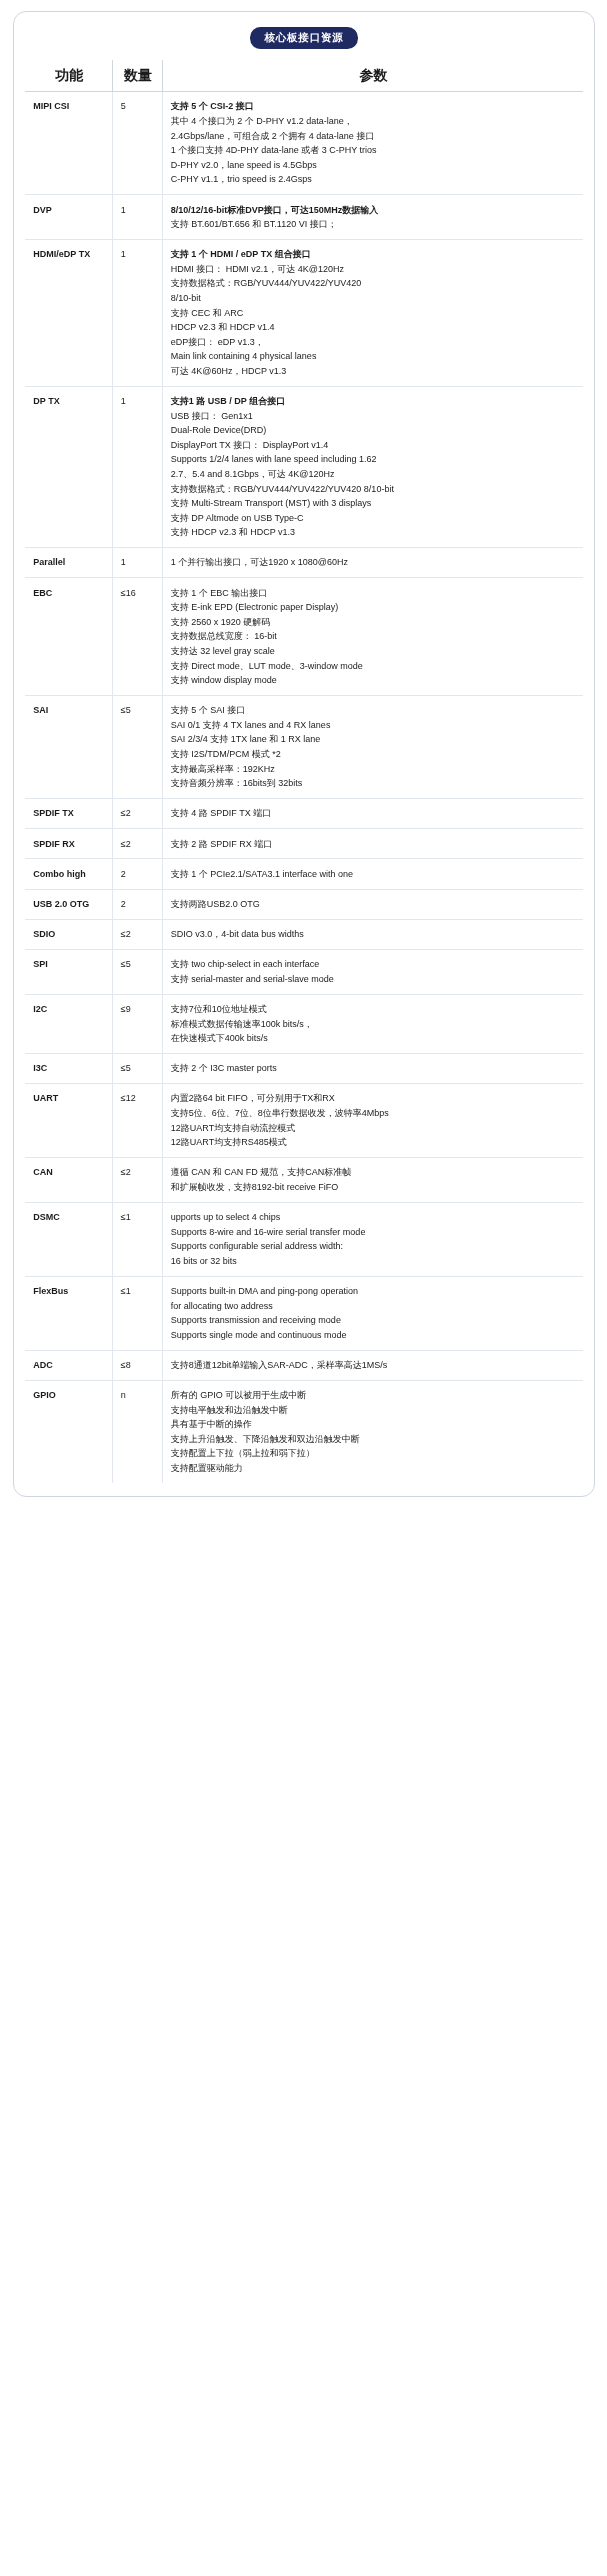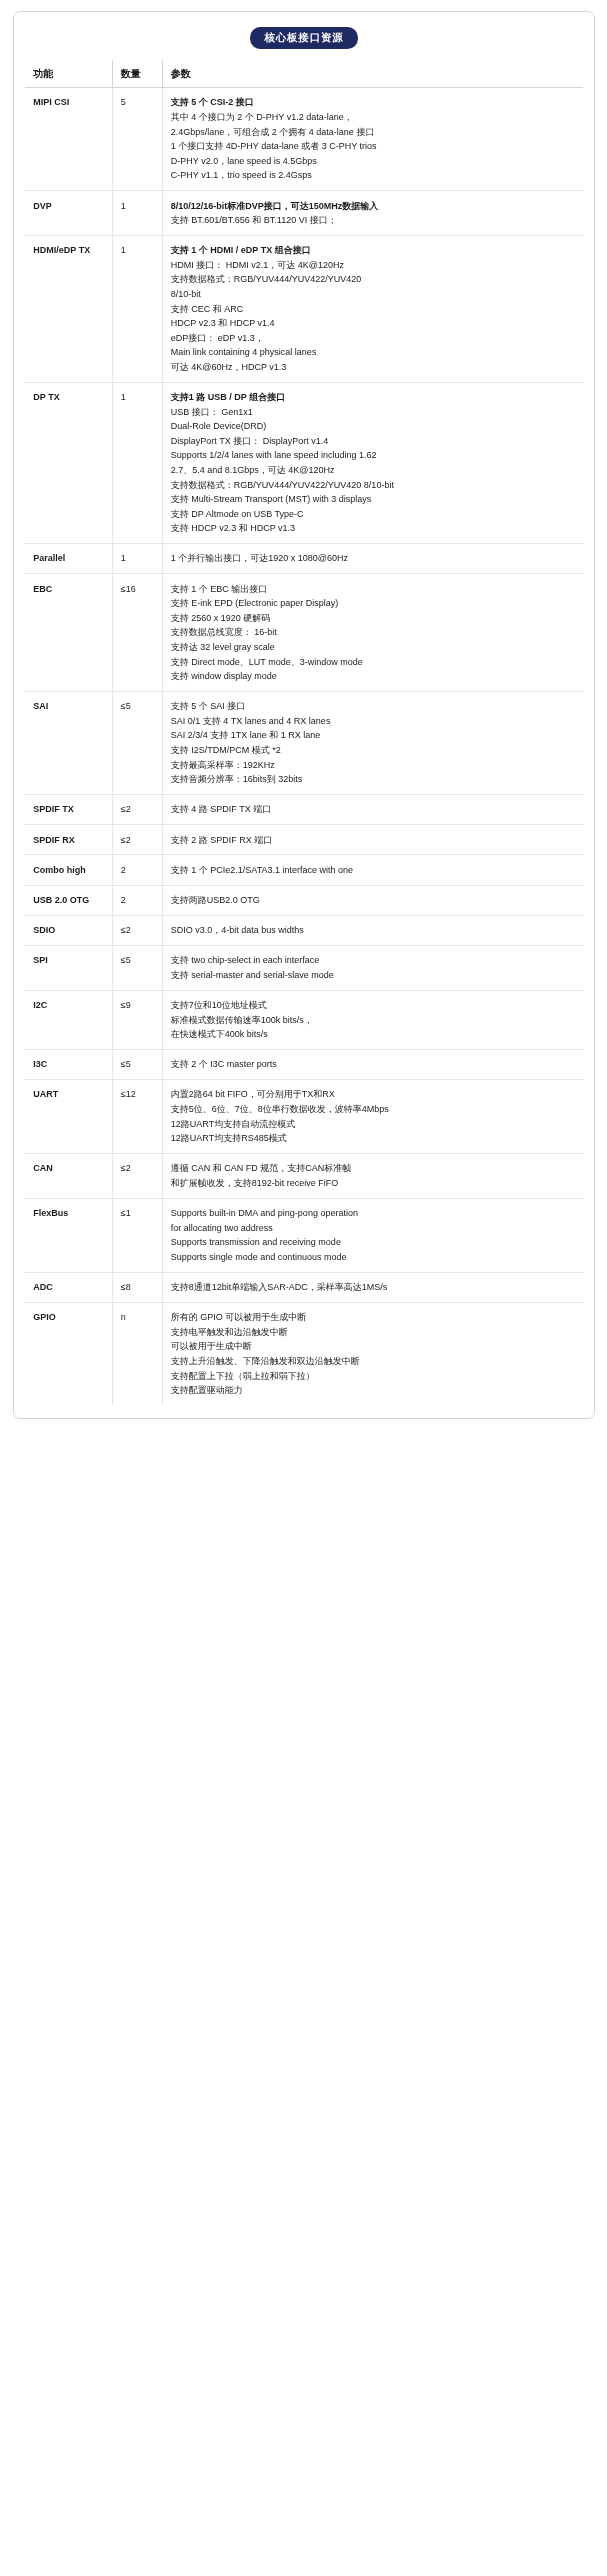--- a/index.html
+++ b/index.html
@@ -13,21 +13,21 @@
     color: #1b1b1b;
   }
   .page {
     width: 608px;
     min-height: 2576px;
     background: #ffffff;
     padding: 11.3px 13px 19.4px 13px;
   }
   .card {
     border: 0.8px solid #cfd6e0;
-    border-radius: 7px;
+    border-radius: 13px;
     background: #ffffff;
     padding: 14.6px 11.3px 13px 11.3px;
   }
   .title-wrap {
     display: flex;
     justify-content: center;
     margin-bottom: 11.3px;
   }
   .title-pill {
     background: #1f2a63;
@@ -41,23 +41,23 @@
   }
   table.spec {
     width: 100%;
     border-collapse: collapse;
     table-layout: fixed;
   }
   table.spec col.c1 { width: 87px; }
   table.spec col.c2 { width: 50px; }
   table.spec col.c3 { width: auto; }
   table.spec th {
-    font-size: 10px;
+    font-size: 14px;
     font-weight: bold;
-    text-align: left;
+    text-align: center;
     padding: 6.5px 6.5px 6.5px 8px;
     border-bottom: 0.8px solid #cfd6e0;
     color: #1b1b1b;
     vertical-align: middle;
   }
   table.spec td {
     font-size: 9px;
     line-height: 1.62;
     padding: 7.3px 6.5px 7.3px 8px;
     border-bottom: 0.8px solid #e2e7ee;
@@ -259,20 +259,30 @@
           </tr>
           <tr>
             <td class="fn">CAN</td>
             <td class="qty vsep">≤2</td>
             <td class="par vsep">
               <span class="par-line">遵循 CAN 和 CAN FD 规范，支持CAN标准帧</span>
               <span class="par-line">和扩展帧收发，支持8192-bit receive FiFO</span>
             </td>
           </tr>
           <tr>
+            <td class="fn">DSMC</td>
+            <td class="qty vsep">≤1</td>
+            <td class="par vsep">
+              <span class="par-line">upports up to select 4 chips</span>
+              <span class="par-line">Supports 8-wire and 16-wire serial transfer mode</span>
+              <span class="par-line">Supports configurable serial address width:</span>
+              <span class="par-line">16 bits or 32 bits</span>
+            </td>
+          </tr>
+          <tr>
             <td class="fn">FlexBus</td>
             <td class="qty vsep">≤1</td>
             <td class="par vsep">
               <span class="par-line">Supports built-in DMA and ping-pong operation</span>
               <span class="par-line">for allocating two address</span>
               <span class="par-line">Supports transmission and receiving mode</span>
               <span class="par-line">Supports single mode and continuous mode</span>
             </td>
           </tr>
           <tr>
@@ -281,21 +291,21 @@
             <td class="par vsep">
               <span class="par-line">支持8通道12bit单端输入SAR-ADC，采样率高达1MS/s</span>
             </td>
           </tr>
           <tr>
             <td class="fn">GPIO</td>
             <td class="qty vsep">n</td>
             <td class="par vsep">
               <span class="par-line">所有的 GPIO 可以被用于生成中断</span>
               <span class="par-line">支持电平触发和边沿触发中断</span>
-              <span class="par-line">可以被用于生成中断</span>
+              <span class="par-line">具有基于中断的操作</span>
               <span class="par-line">支持上升沿触发、下降沿触发和双边沿触发中断</span>
               <span class="par-line">支持配置上下拉（弱上拉和弱下拉）</span>
               <span class="par-line">支持配置驱动能力</span>
             </td>
           </tr>
         </tbody>
     </table>
 
   </div>
 </div>

